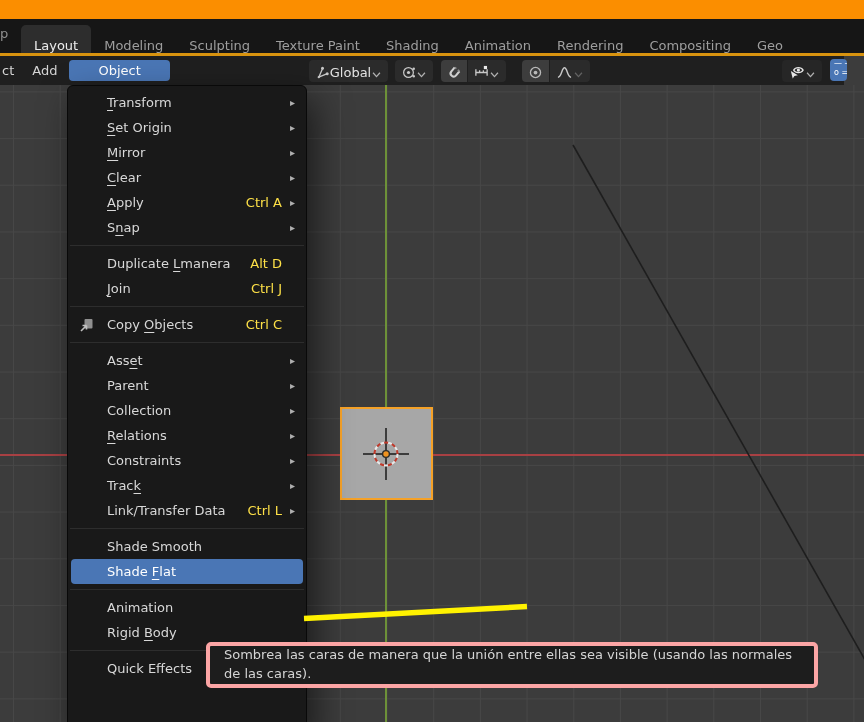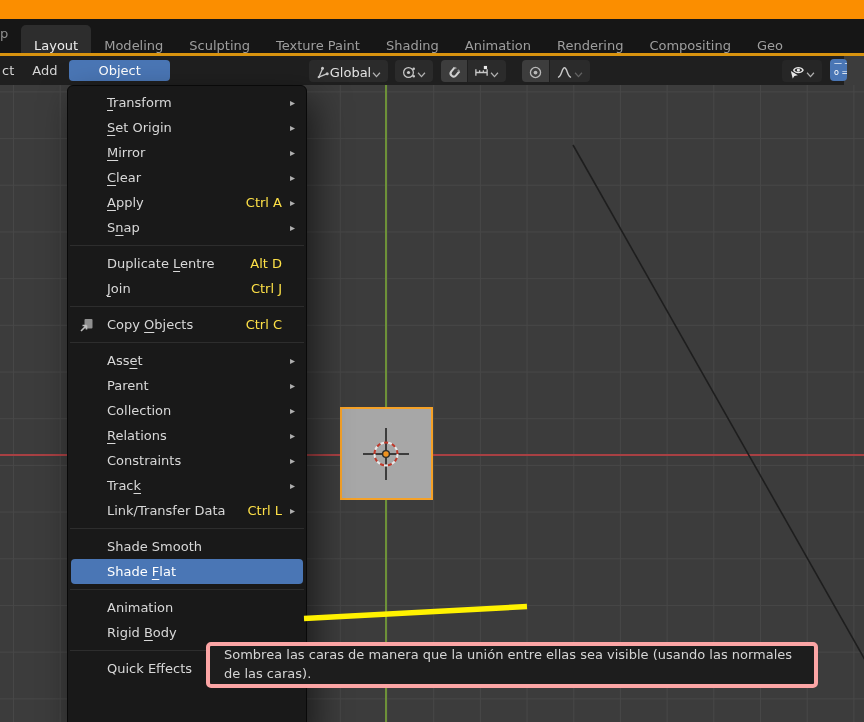--- a/index.html
+++ b/index.html
@@ -234,21 +234,21 @@
     </div>
     <div class="mi">
       <span class="mi-icon"></span>
       <span class="mi-label"><span>S</span><span class="accel">n</span><span>ap</span></span>
       <span class="mi-short"></span>
       <span class="mi-arrow">▸</span>
     </div>
     <div class="msep"></div>
     <div class="mi">
       <span class="mi-icon"></span>
-      <span class="mi-label"><span>Duplicate </span><span class="accel">L</span><span>entre</span></span>
+      <span class="mi-label"><span>Duplicate </span><span class="accel">L</span><span>manera</span></span>
       <span class="mi-short">Alt D</span>
       <span class="mi-arrow"></span>
     </div>
     <div class="mi">
       <span class="mi-icon"></span>
       <span class="mi-label"><span></span><span class="accel">J</span><span>oin</span></span>
       <span class="mi-short">Ctrl J</span>
       <span class="mi-arrow"></span>
     </div>
     <div class="msep"></div>

